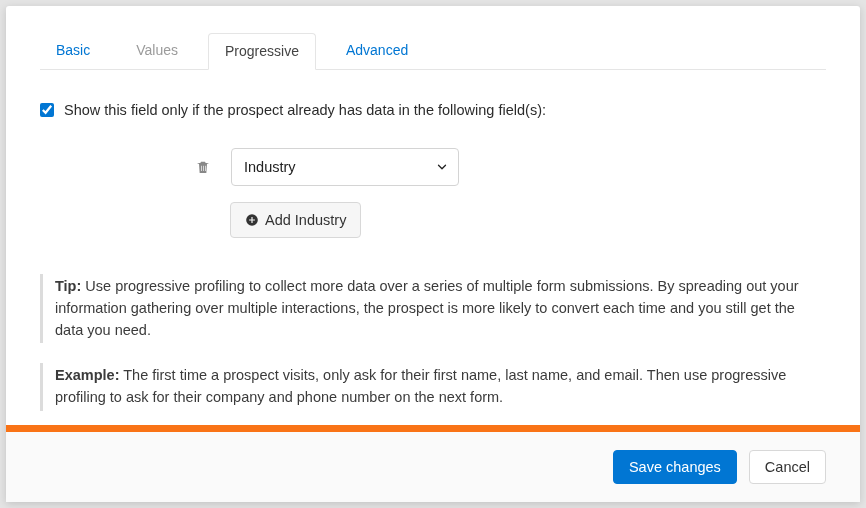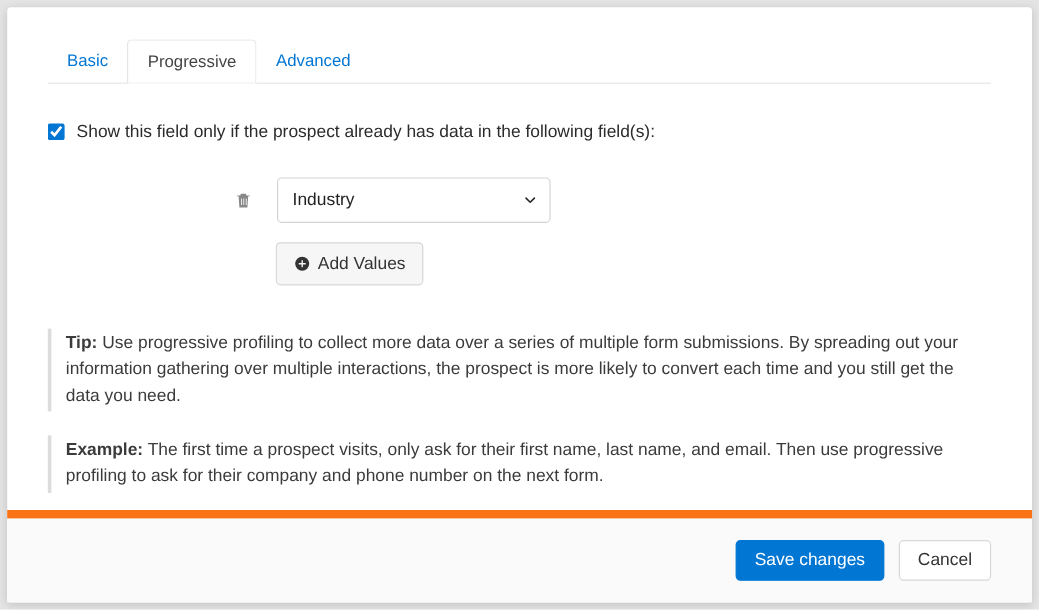--- a/index.html
+++ b/index.html
@@ -20,21 +20,21 @@
       flex-direction: column;
     }
     .content {
       padding: 26px 34px 0 34px;
       flex: 1;
       overflow: auto;
     }
     .tabs {
       display: flex;
       border-bottom: 1px solid #e5e5e5;
-      gap: 0;
+      gap: 14px;
       margin-bottom: 32px;
     }
     .tab {
       padding: 9px 16px 10px 16px;
       font-size: 14px;
       cursor: pointer;
       position: relative;
       top: 1px;
       color: #0176d3;
     }
@@ -151,20 +151,21 @@
     }
   </style>
 </head>
 <body>
 
 <div class="modal">
   <div class="content">
 
     <div class="tabs">
       <div class="tab">Basic</div>
+      <div class="tab muted">Values</div>
       <div class="tab active">Progressive</div>
       <div class="tab">Advanced</div>
     </div>
 
     <div class="checkbox-row">
       <input type="checkbox" checked="" style="">
       <span class="checkbox-label">Show this field only if the prospect already has data in the following field(s):</span>
     </div>
 
     <div class="field-row">
@@ -179,21 +180,21 @@
           <path d="M6 9l6 6 6-6" stroke="#222" stroke-width="2.2" fill="none" stroke-linecap="round" stroke-linejoin="round"></path>
         </svg>
       </div>
     </div>
 
     <div class="add-row">
       <button class="add-btn">
         <svg class="plus-icon" viewBox="0 0 24 24">
           <path d="M12 2a10 10 0 100 20 10 10 0 000-20zm1 9h4v2h-4v4h-2v-4H7v-2h4V7h2v4z"></path>
         </svg>
-        <span>Add Values</span>
+        <span>Add Industry</span>
       </button>
     </div>
 
     <div class="note">
       <strong>Tip:</strong><span> Use progressive profiling to collect more data over a series of multiple form submissions. By spreading out your information gathering over multiple interactions, the prospect is more likely to convert each time and you still get the data you need.</span>
     </div>
 
     <div class="note">
       <strong>Example:</strong><span> The first time a prospect visits, only ask for their first name, last name, and email. Then use progressive profiling to ask for their company and phone number on the next form.</span>
     </div>

